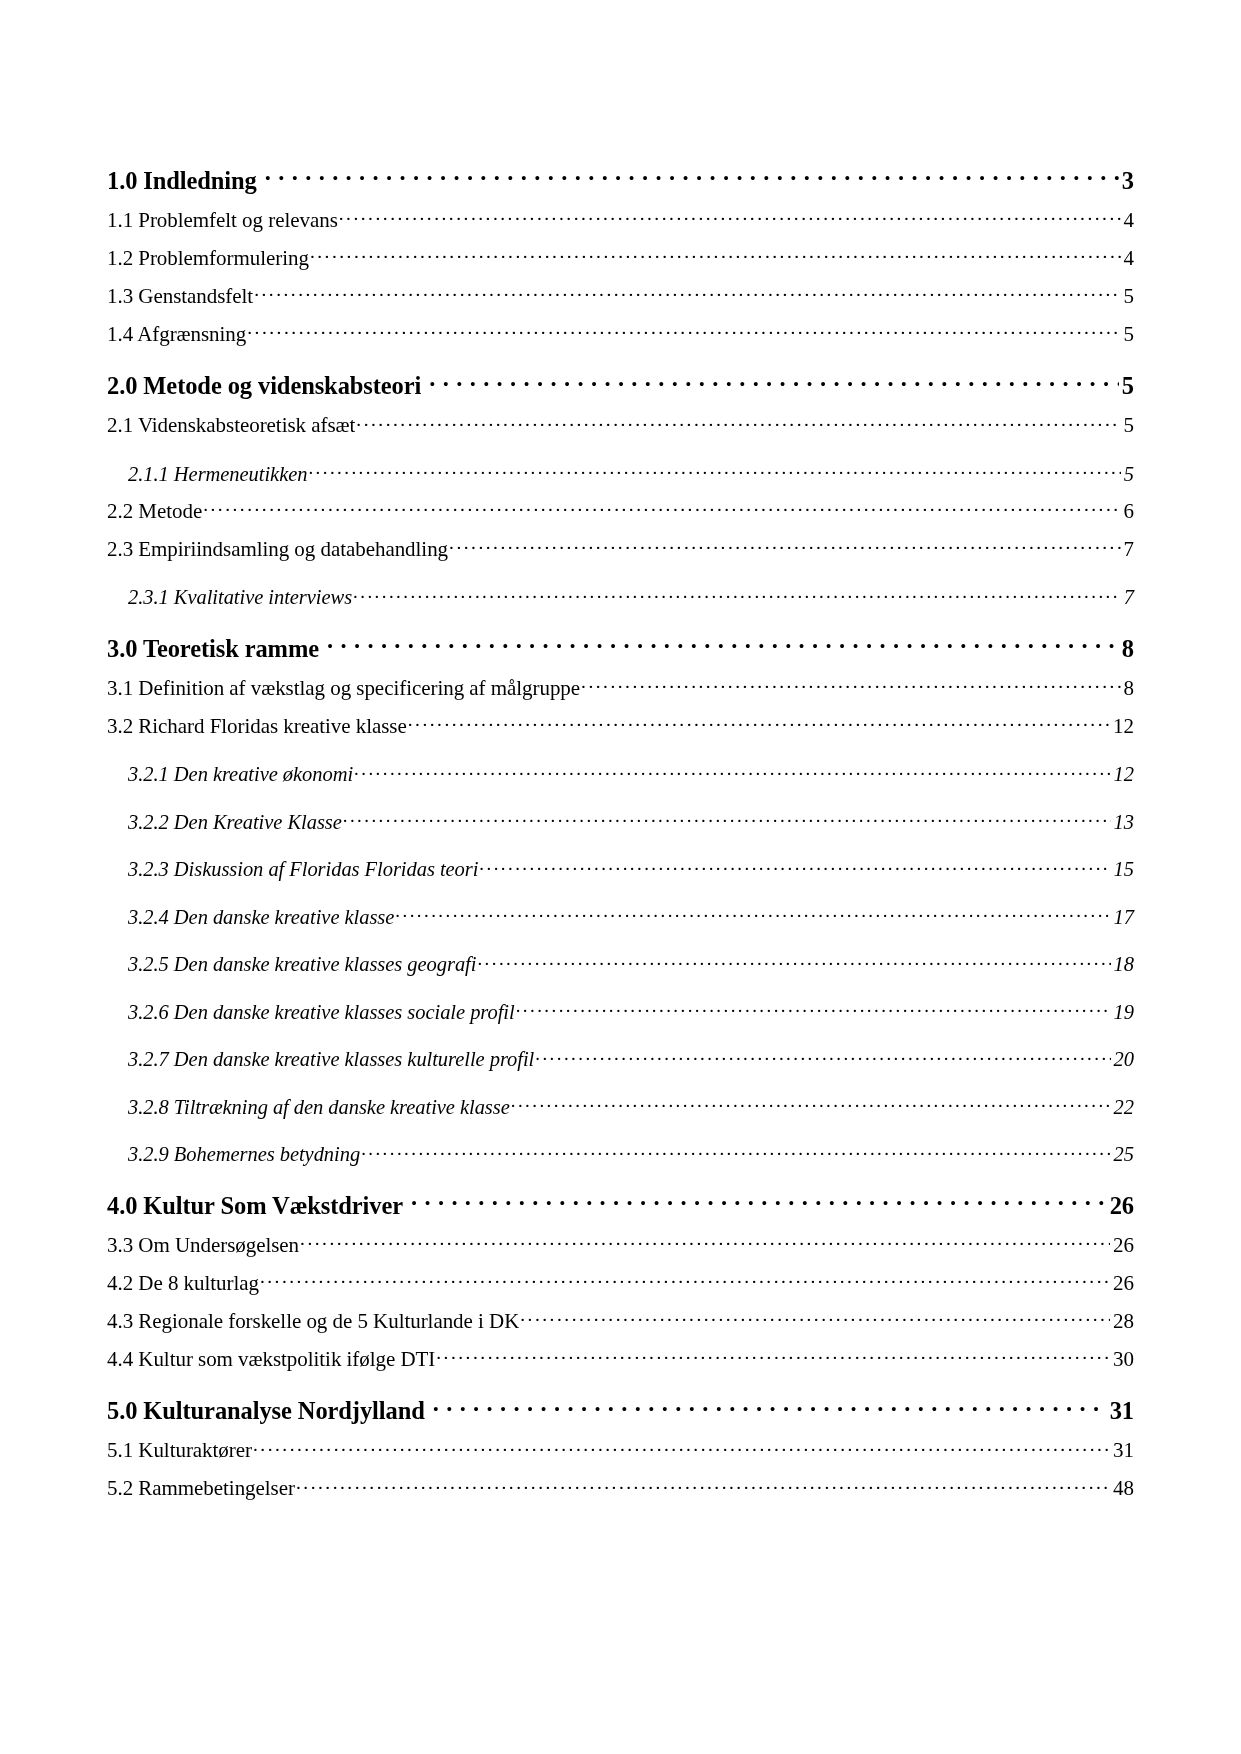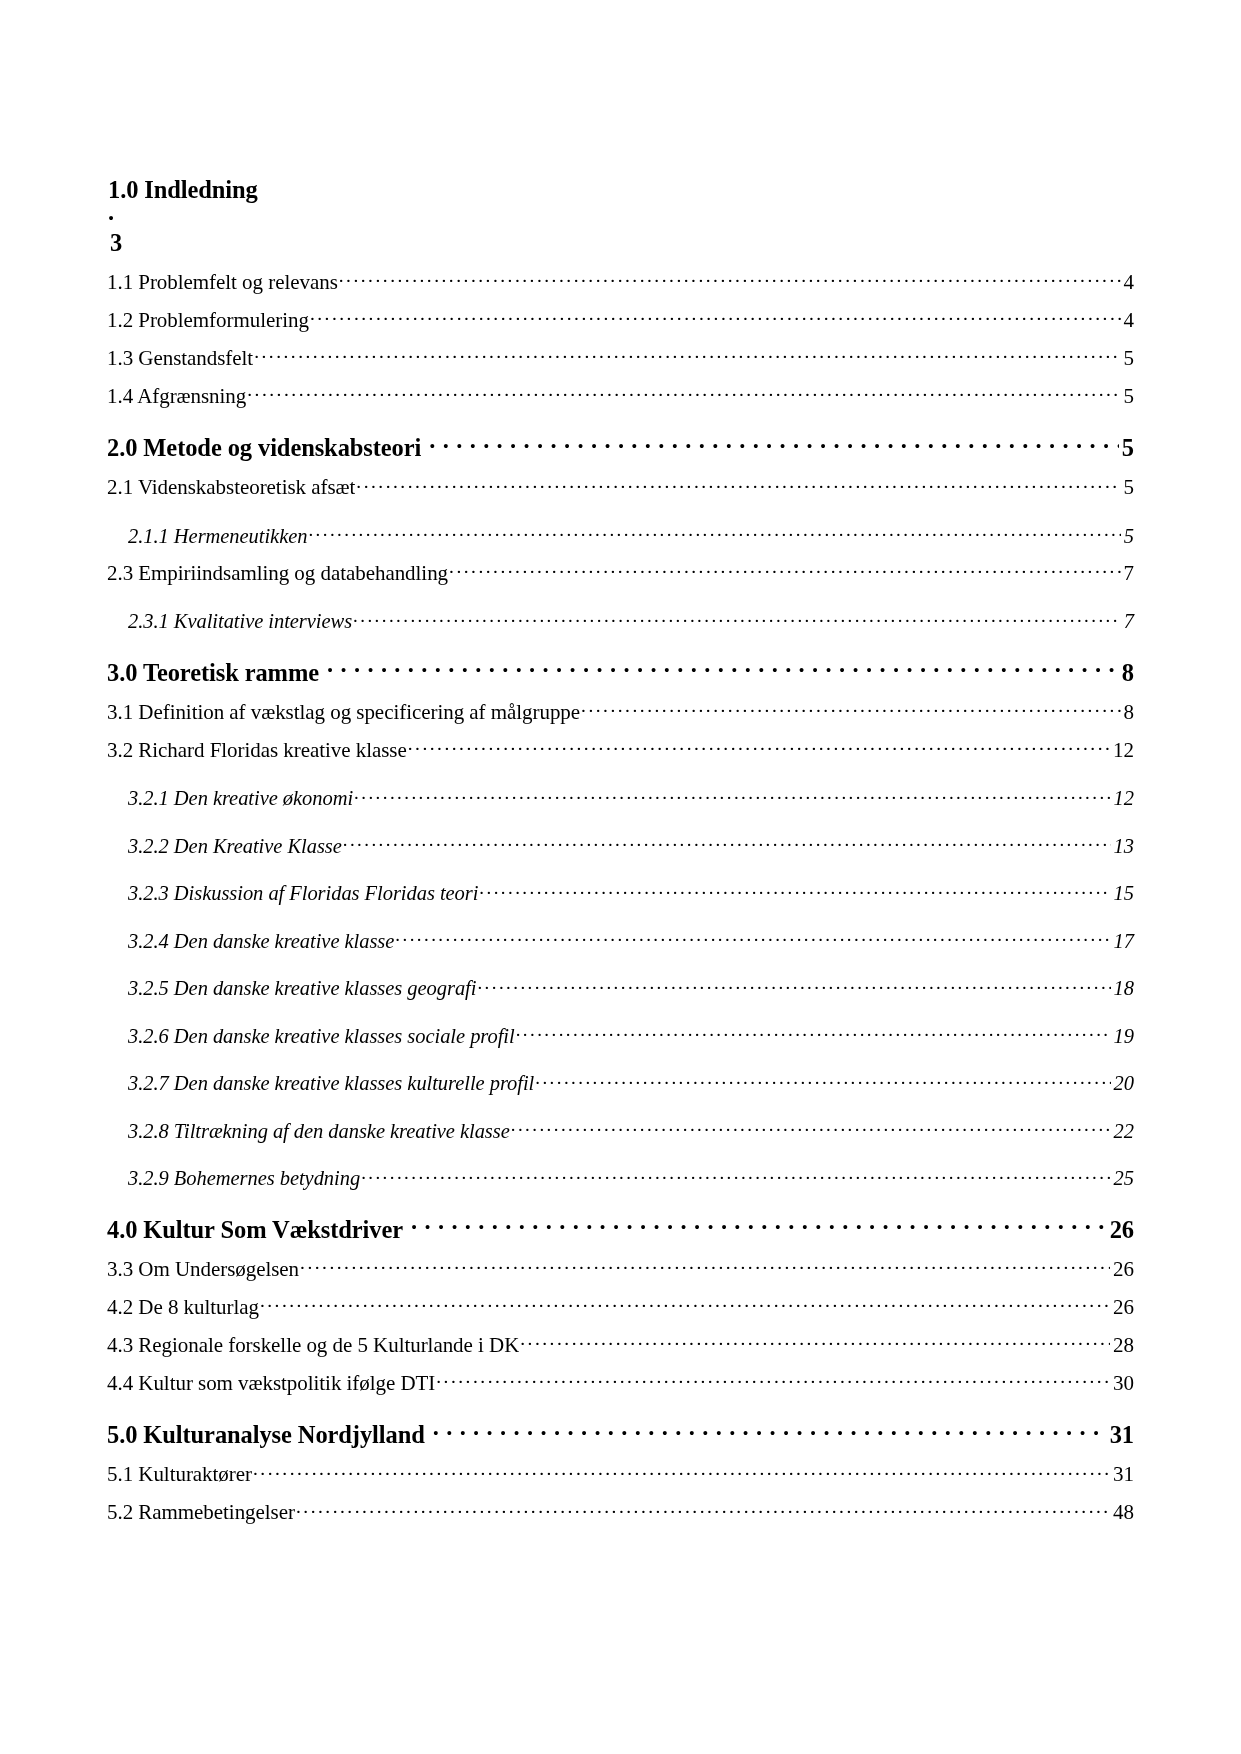--- a/index.html
+++ b/index.html
@@ -107,21 +107,21 @@
     letter-spacing: -0.05px;
     justify-content: flex-end;
   }
   .lvl3 .leaders::after {
     letter-spacing: 0.13em;
     font-size: 0.92em;
     font-style: normal;
   }
 
   
-  .toc-entry:first-child { margin-top: 16px; flex-direction: column; }
+  .toc-entry:first-child { margin-top: 4px; }
 
   
   .lvl1.block-start { margin-top: 23px; }
 </style>
 </head>
 <body>
 
 <div class="page">
   <div class="toc" id="toc-root">
       <div class="toc-entry lvl1">
@@ -158,20 +158,25 @@
         <span class="entry-title">2.1 Videnskabsteoretisk afsæt</span>
         <span class="leaders"></span>
         <span class="entry-page">5</span>
       </div>
       <div class="toc-entry lvl3">
         <span class="entry-title">2.1.1 Hermeneutikken</span>
         <span class="leaders"></span>
         <span class="entry-page">5</span>
       </div>
       <div class="toc-entry lvl2">
+        <span class="entry-title">2.2 Metode</span>
+        <span class="leaders"></span>
+        <span class="entry-page">6</span>
+      </div>
+      <div class="toc-entry lvl2">
         <span class="entry-title">2.3 Empiriindsamling og databehandling</span>
         <span class="leaders"></span>
         <span class="entry-page">7</span>
       </div>
       <div class="toc-entry lvl3">
         <span class="entry-title">2.3.1 Kvalitative interviews</span>
         <span class="leaders"></span>
         <span class="entry-page">7</span>
       </div>
       <div class="toc-entry lvl1 block-start">

